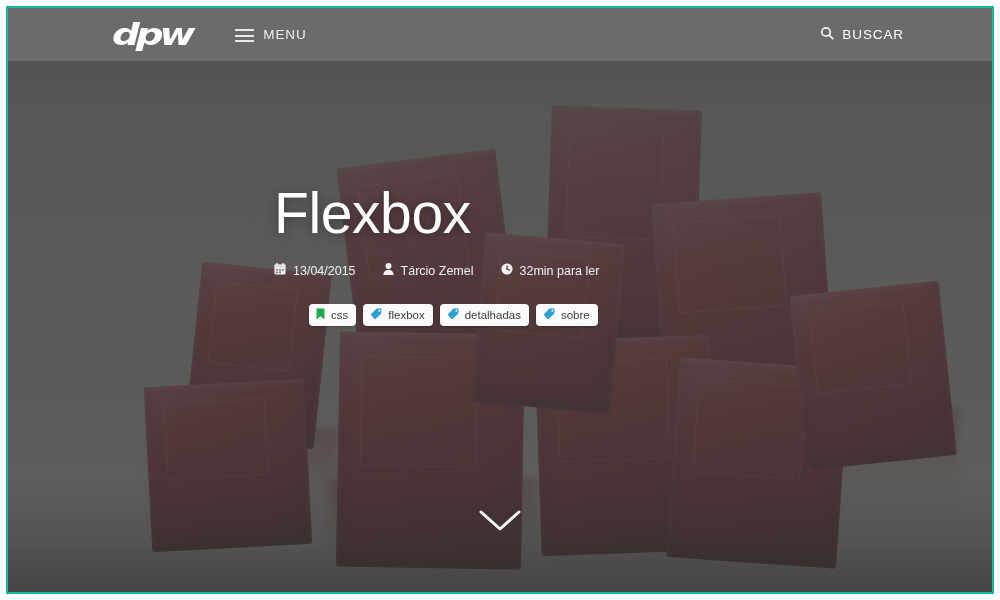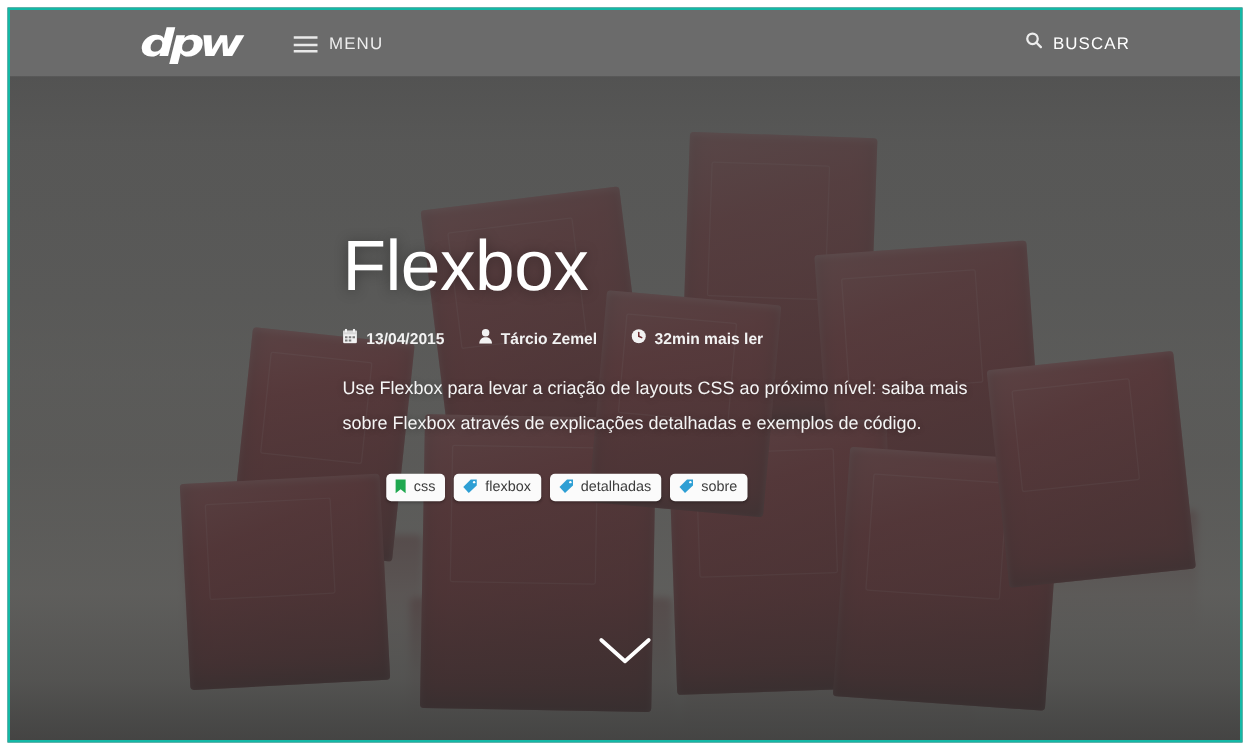--- a/index.html
+++ b/index.html
@@ -164,21 +164,20 @@
     line-height: 1.02;
     letter-spacing: -0.4px;
     text-shadow: 0 1px 10px rgba(0,0,0,0.35);
   }
   #meta-row {
     display: flex;
     align-items: center;
     margin-top: 21px;
     color: #f2f2f2;
     font-size: 12.5px;
-    font-weight: bold;
   }
   .meta-item {
     display: flex;
     align-items: center;
     margin-right: 27px;
     white-space: nowrap;
   }
   .meta-item .mi-icon {
     margin-right: 7px;
     display: block;
@@ -344,26 +343,25 @@
         </div>
 
         <div class="meta-item">
           <span class="mi-icon">
             <svg width="12" height="12" viewBox="0 0 12 12">
               <circle cx="6" cy="6" r="5.6" fill="#f2f2f2"></circle>
               <line x1="6" y1="6" x2="6" y2="2.9" stroke="#6c2a2e" stroke-width="1.2" stroke-linecap="round"></line>
               <line x1="6" y1="6" x2="8.4" y2="7.1" stroke="#6c2a2e" stroke-width="1.2" stroke-linecap="round"></line>
             </svg>
           </span>
-          <span>32min mais ler</span>
+          <span>32min para ler</span>
         </div>
 
       </div>
 
-      <p id="article-description">Use Flexbox para levar a criação de layouts CSS ao próximo nível: saiba mais sobre Flexbox através de explicações detalhadas e exemplos de código.</p>
 
       <div id="tag-list">
 
         <a class="tag-pill">
           <span class="tag-icon">
             <svg width="9" height="12" viewBox="0 0 9 12">
               <path d="M0.5 0.5 H8.5 V11.5 L4.5 8.3 L0.5 11.5 Z" fill="#1fa84f"></path>
             </svg>
           </span>
           <span>css</span>

